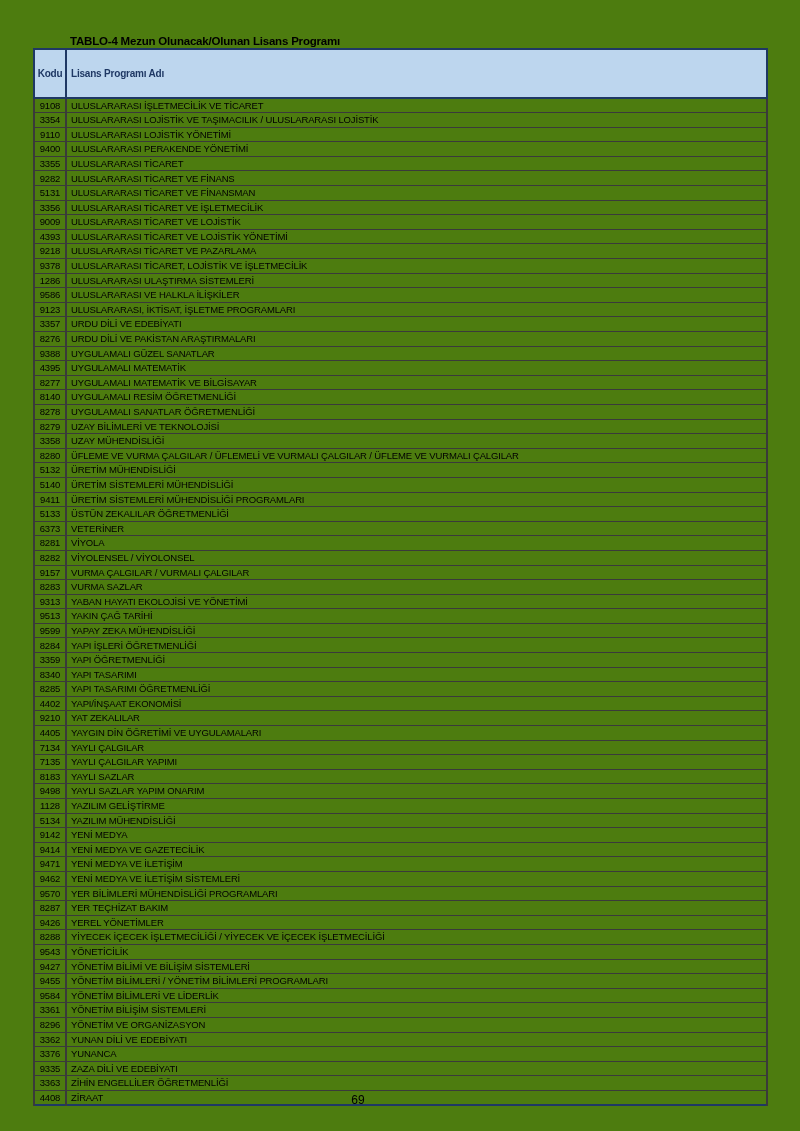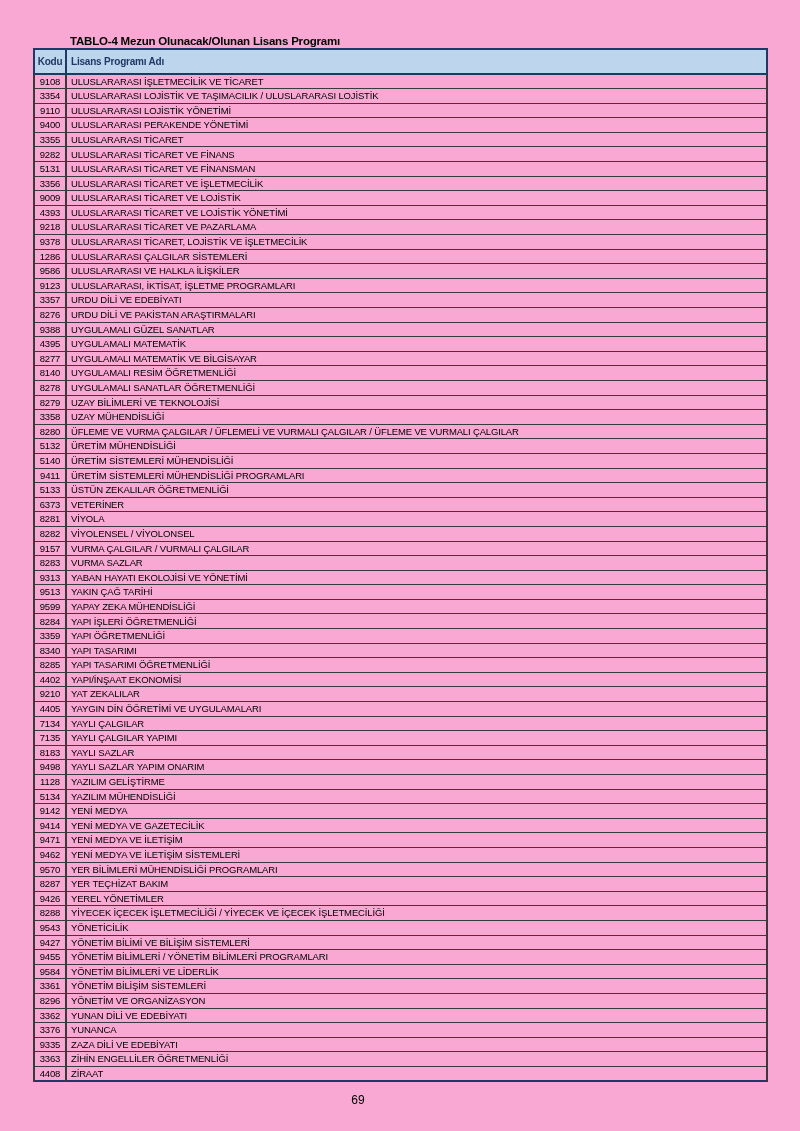--- a/index.html
+++ b/index.html
@@ -7,21 +7,21 @@
   body {
     width: 800px; height: 1131px;
     font-family: "Liberation Sans", sans-serif;
     color: #000;
     position: relative;
     overflow: hidden;
   }
   .page {
     position: relative;
     width: 800px; height: 1131px;
-    background: #f9a8d4;
+    background: #4d7c0f;
   }
   .doc-title {
     position: absolute;
     left: 70px; top: 35px;
     font-size: 11.5px;
     font-weight: bold;
     letter-spacing: -0.2px;
     white-space: nowrap;
   }
   table.programs {
@@ -38,21 +38,21 @@
     color: var(--header-text, #1f3864);
     border: 2px solid var(--border-dark, #1f3864);
     font-size: 10px;
     font-weight: bold;
     height: 17px;
     padding: 1px 17px;
     letter-spacing: -0.2px;
     white-space: nowrap;
     vertical-align: middle;
   }
-  thead th.c-code { text-align: center; padding: 6px 1px; }
+  thead th.c-code { text-align: center; padding: 18px 1px; }
   thead th.c-name { text-align: left; padding-left: 4px; }
   tbody td {
     border: 1px solid var(--border-body, #3a3a3a);
     font-size: 9.5px;
     height: 14.6px;
     line-height: 1;
     padding: 0 3px;
     letter-spacing: -0.15px;
     white-space: nowrap;
     overflow: hidden;
@@ -136,21 +136,21 @@
         <tr>
           <td class="c-code">9218</td>
           <td class="c-name">ULUSLARARASI TİCARET VE PAZARLAMA</td>
         </tr>
         <tr>
           <td class="c-code">9378</td>
           <td class="c-name">ULUSLARARASI TİCARET, LOJİSTİK VE İŞLETMECİLİK</td>
         </tr>
         <tr>
           <td class="c-code">1286</td>
-          <td class="c-name">ULUSLARARASI ÇALGILAR SİSTEMLERİ</td>
+          <td class="c-name">ULUSLARARASI ULAŞTIRMA SİSTEMLERİ</td>
         </tr>
         <tr>
           <td class="c-code">9586</td>
           <td class="c-name">ULUSLARARASI VE HALKLA İLİŞKİLER</td>
         </tr>
         <tr>
           <td class="c-code">9123</td>
           <td class="c-name">ULUSLARARASI, İKTİSAT, İŞLETME PROGRAMLARI</td>
         </tr>
         <tr>

